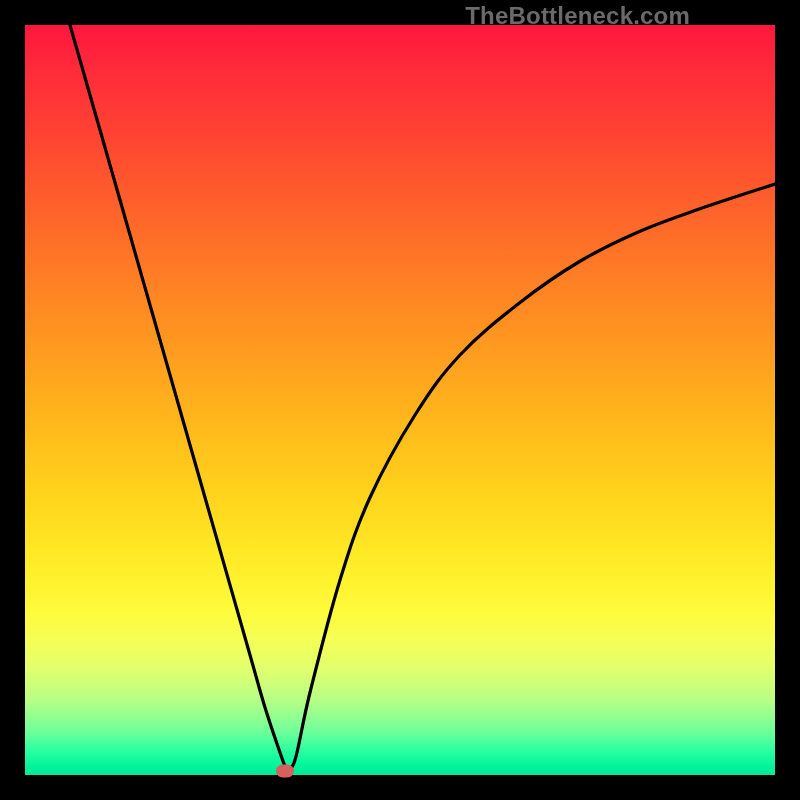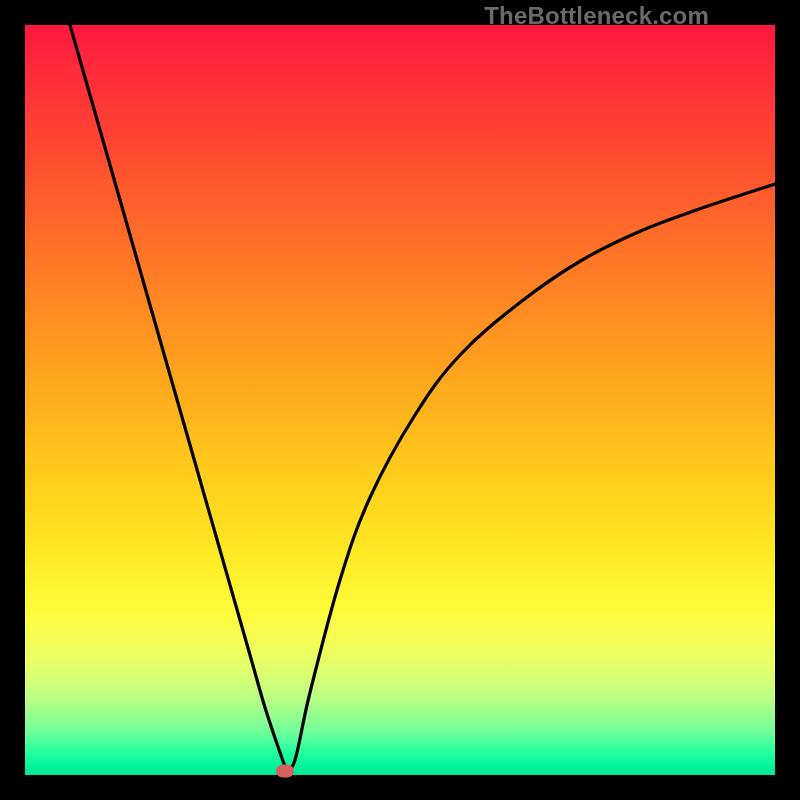--- a/index.html
+++ b/index.html
@@ -9,21 +9,20 @@
     height: 800px;
     background: #000;
     overflow: hidden;
     font-family: Arial, Helvetica, sans-serif;
   }
   .outer {
     position: relative;
     width: 712px;
     height: 800px;
     background: #000;
-    padding-left: 19px;
   }
   .watermark {
     position: absolute;
     top: 2px;
     right: 22px;
     color: #6b6a6a;
     font-size: 24px;
     font-weight: 600;
     letter-spacing: 0.2px;
     z-index: 5;

